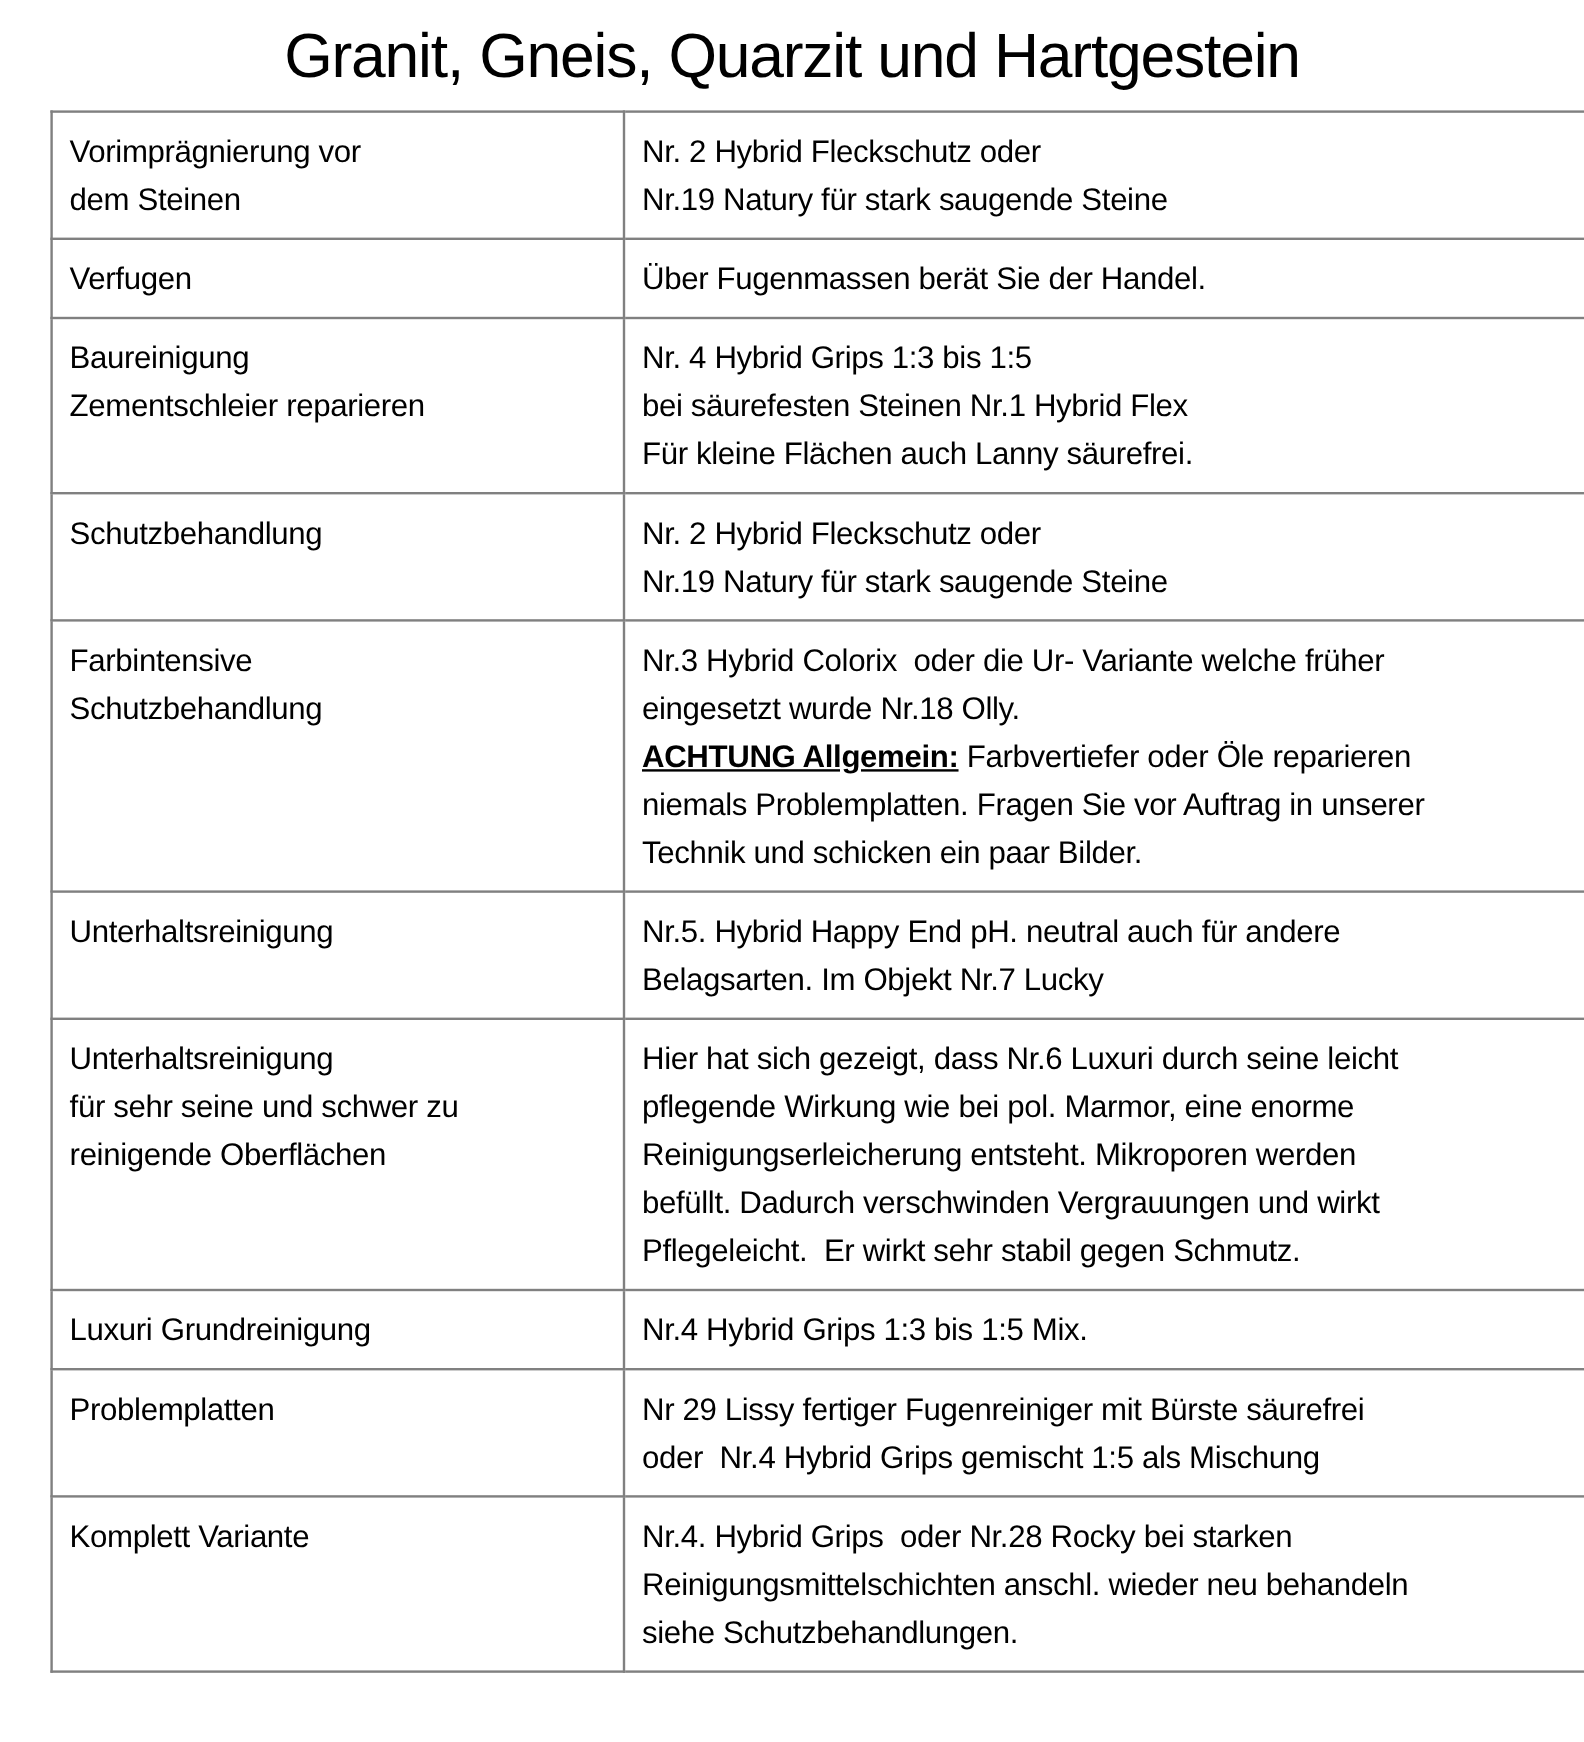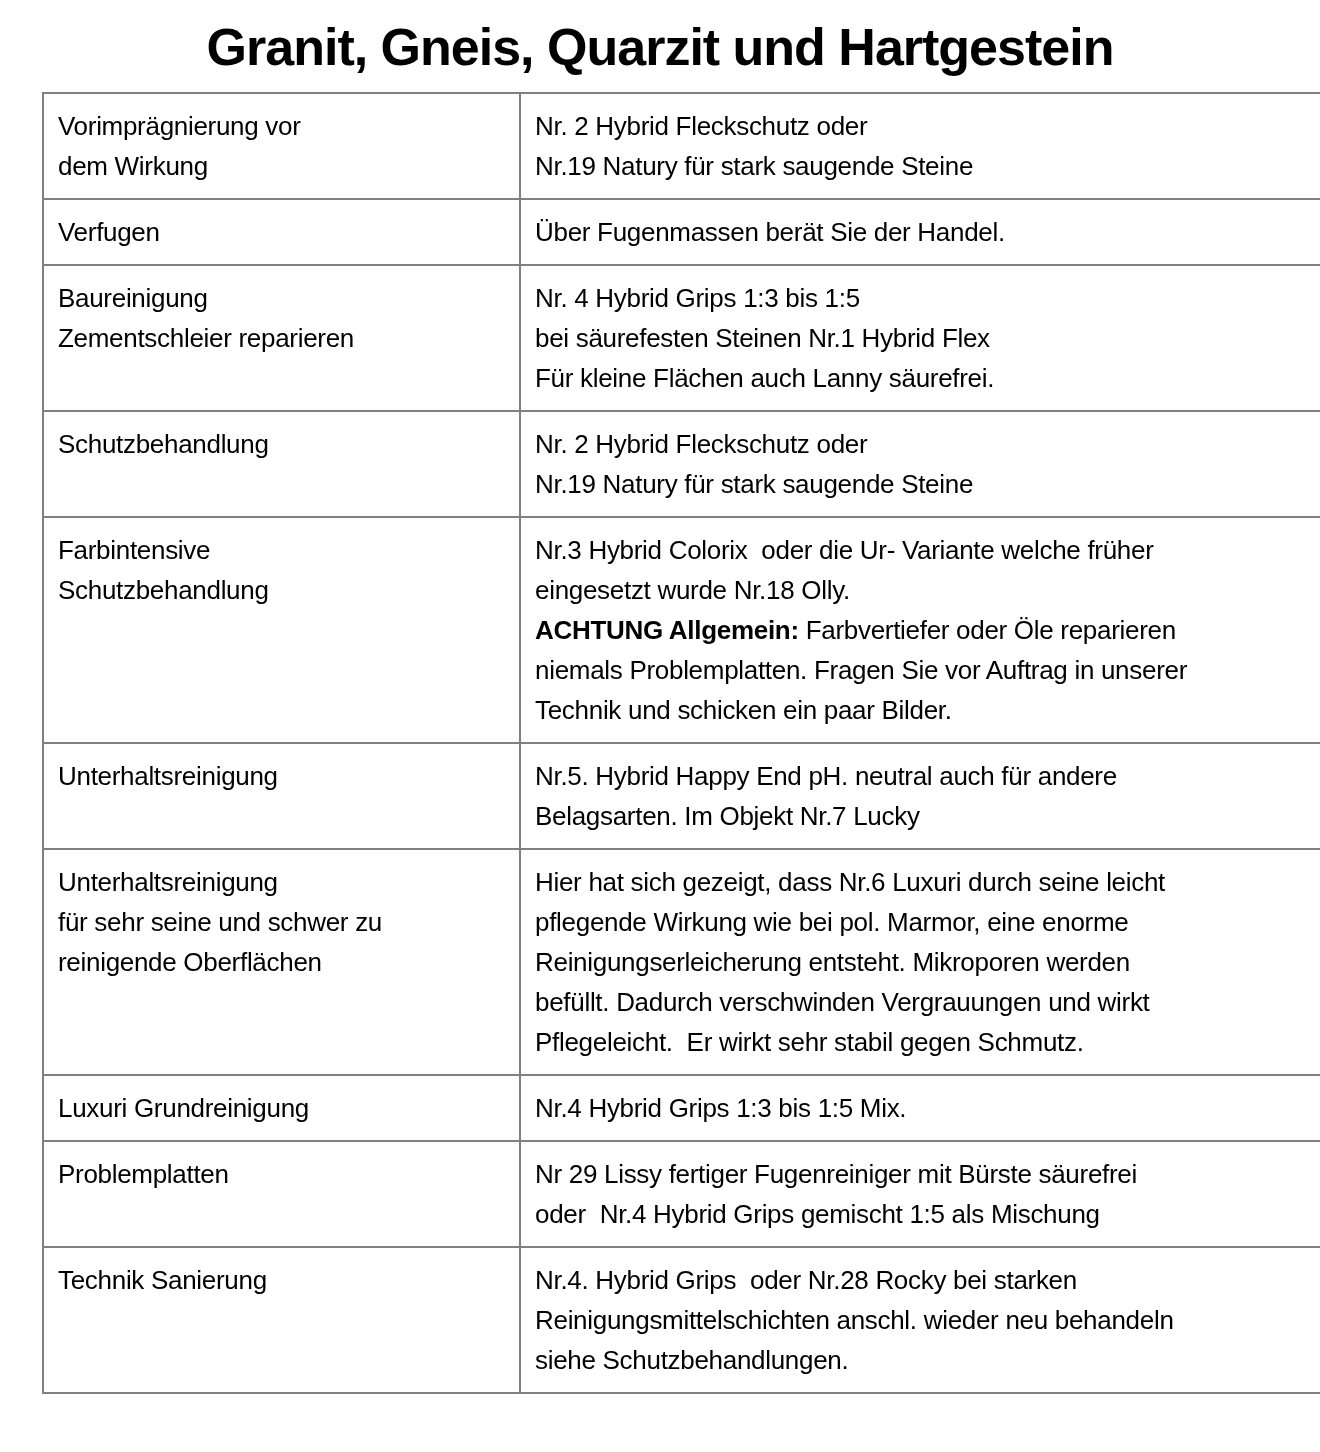--- a/index.html
+++ b/index.html
@@ -14,21 +14,21 @@
     width: 1320px;
     height: 1452px;
     background: #ffffff;
     overflow: hidden;
   }
   .title {
     margin: 16px 0 14px 0;
     text-align: center;
     font-size: 52px;
     line-height: 62px;
-    font-weight: 700;
+    font-weight: 400;
     letter-spacing: -1px;
     white-space: nowrap;
   }
   table.care-table {
     border-collapse: collapse;
     table-layout: fixed;
     margin-left: 42px;
     width: 1241px;
   }
   table.care-table td {
@@ -38,34 +38,34 @@
     font-size: 26px;
     line-height: 40px;
     letter-spacing: -0.3px;
   }
   td.label-cell { width: 447px; }
   td.value-cell { width: 794px; }
   .line {
     white-space: pre;
     min-height: 40px;
   }
-  .line b { font-weight: bold; }
+  .line b { font-weight: bold; text-decoration: underline; }
 </style>
 </head>
 <body>
 
 <div class="page">
   <h1 class="title">Granit, Gneis, Quarzit und Hartgestein</h1>
 
   <table class="care-table">
     <tbody>
   <tr>
     <td class="label-cell">
             <div class="line">Vorimprägnierung vor</div>
-            <div class="line">dem Wirkung</div>
+            <div class="line">dem Steinen</div>
           </td>
     <td class="value-cell">
             <div class="line">Nr. 2 Hybrid Fleckschutz oder</div>
             <div class="line">Nr.19 Natury für stark saugende Steine</div>
           </td>
   </tr>
 
   <tr>
     <td class="label-cell">
             <div class="line">Verfugen</div>
@@ -150,21 +150,21 @@
             <div class="line">Problemplatten</div>
           </td>
     <td class="value-cell">
             <div class="line">Nr 29 Lissy fertiger Fugenreiniger mit Bürste säurefrei</div>
             <div class="line">oder  Nr.4 Hybrid Grips gemischt 1:5 als Mischung</div>
           </td>
   </tr>
 
   <tr>
     <td class="label-cell">
-            <div class="line">Technik Sanierung</div>
+            <div class="line">Komplett Variante</div>
           </td>
     <td class="value-cell">
             <div class="line">Nr.4. Hybrid Grips  oder Nr.28 Rocky bei starken</div>
             <div class="line">Reinigungsmittelschichten anschl. wieder neu behandeln</div>
             <div class="line">siehe Schutzbehandlungen.</div>
           </td>
   </tr>
 </tbody>
   </table>
 </div>

